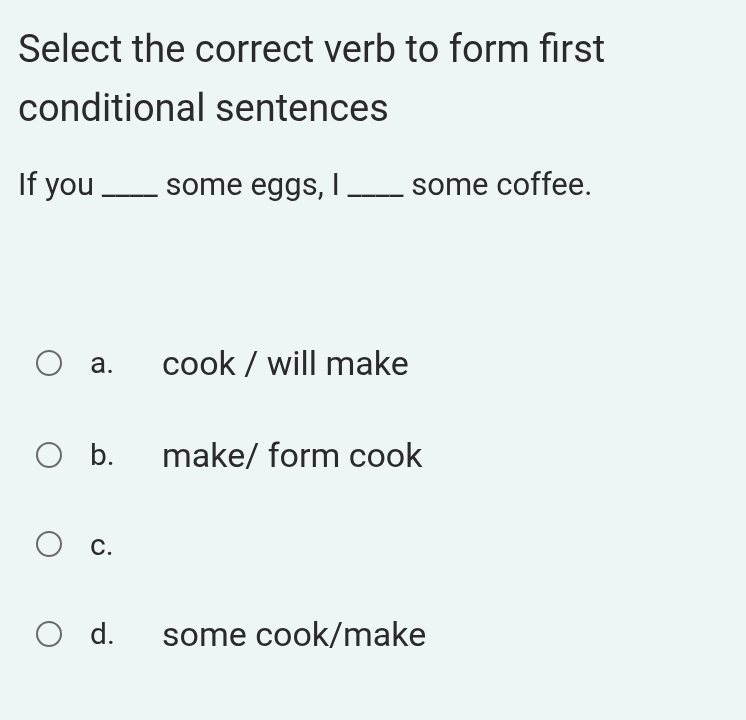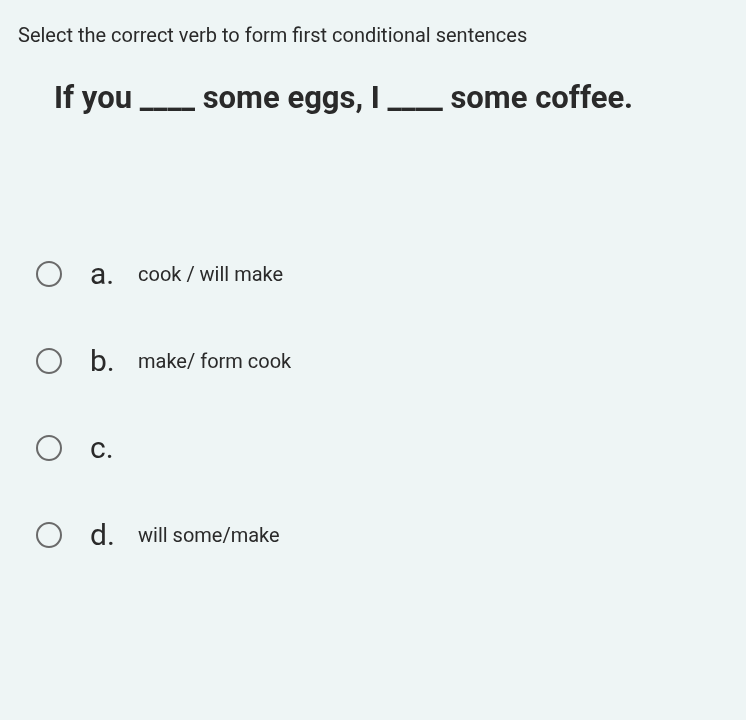--- a/index.html
+++ b/index.html
@@ -9,30 +9,29 @@
     }
     body {
       width: 746px;
       height: 720px;
       background-color: #eef5f5;
       font-family: -apple-system, BlinkMacSystemFont, 'Segoe UI', Roboto, 'Helvetica Neue', Arial, sans-serif;
       color: #2a2a2a;
       padding: 20px 18px;
     }
     .question-instruction {
-      font-size: 20px;
+      font-size: 38px;
       line-height: 1.55;
       font-weight: 400;
       margin-bottom: 28px;
     }
     .question-sentence {
       font-size: 31px;
-      font-weight: 700;
+      font-weight: 400;
       margin-bottom: 140px;
-      margin-left: 36px;
     }
     .options {
       padding-left: 18px;
     }
     .option-row {
       display: flex;
       align-items: center;
       margin-bottom: 52px;
     }
     .radio-circle {
@@ -44,21 +43,22 @@
       background: transparent;
       cursor: pointer;
     }
     .option-letter {
       font-size: 30px;
       margin-left: 28px;
       width: 48px;
       flex-shrink: 0;
     }
     .option-text {
-      font-size: 20px;
+      font-size: 34px;
+      margin-left: 24px;
     }
   </style>
 </head>
 <body>
 
 <div class="question-instruction">Select the correct verb to form first conditional sentences</div>
 
 <div class="question-sentence">If you ____ some eggs, I ____ some coffee.</div>
 
 <div class="options">
@@ -72,15 +72,15 @@
     <div class="option-letter">b.</div>
     <div class="option-text">make/ form cook</div>
   </div>
   <div class="option-row">
     <div class="radio-circle"></div>
     <div class="option-letter">c.</div>
   </div>
   <div class="option-row">
     <div class="radio-circle"></div>
     <div class="option-letter">d.</div>
-    <div class="option-text">will some/make</div>
+    <div class="option-text">some cook/make</div>
   </div>
 </div>
 
 </body></html>

